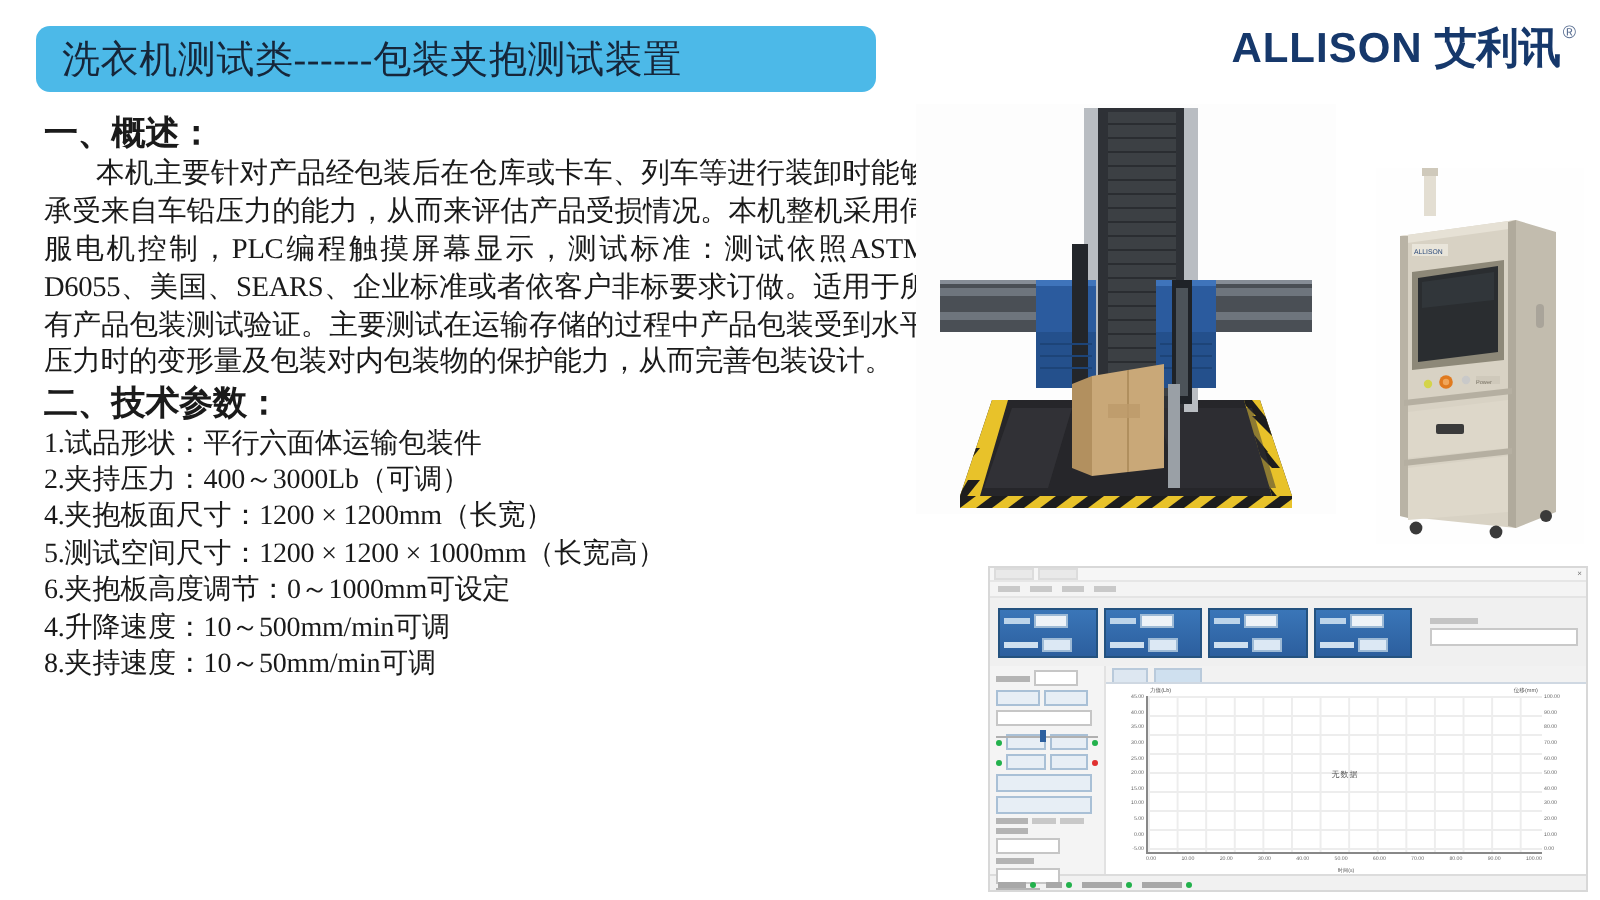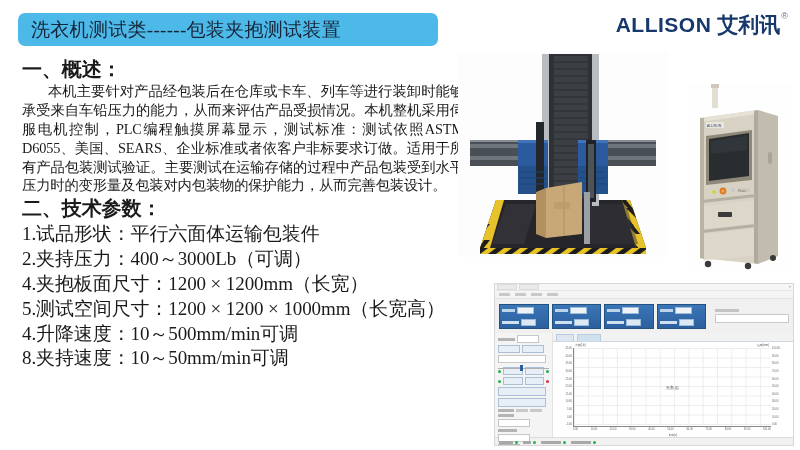--- a/index.html
+++ b/index.html
@@ -62,40 +62,40 @@
     font-family: "Liberation Sans","DejaVu Sans",sans-serif;
   }
 
   
   #spec-body {
     position: absolute;
     left: 22px; top: 56px;
     width: 442px;
   }
   #spec-body .sec-head {
-    font-size: 20px;
+    font-size: 17px;
     color: #1a1a1a;
     font-weight: bold;
     line-height: 1.32;
     letter-spacing: -0.1px;
   }
   #spec-body .para {
     font-size: 14.3px;
     color: #1a1a1a;
     line-height: 1.315;
     text-indent: 26px;
     text-align: justify;
     letter-spacing: -0.15px;
   }
   #spec-body .spec-list {
     list-style: none;
     margin: 0; padding: 0;
   }
   #spec-body .spec-list li {
-    font-size: 19px;
+    font-size: 14px;
     color: #1a1a1a;
     line-height: 1.315;
     white-space: nowrap;
     letter-spacing: -0.1px;
   }
 
   
   #photo-machine {
     position: absolute;
     left: 458px; top: 52px;
@@ -245,20 +245,21 @@
 
 <div id="spec-body">
   <div class="sec-head">一、概述：</div>
   <div class="para">本机主要针对产品经包装后在仓库或卡车、列车等进行装卸时能够承受来自车铅压力的能力，从而来评估产品受损情况。本机整机采用伺服电机控制，PLC编程触摸屏幕显示，测试标准：测试依照ASTM D6055、美国、SEARS、企业标准或者依客户非标要求订做。适用于所有产品包装测试验证。主要测试在运输存储的过程中产品包装受到水平压力时的变形量及包装对内包装物的保护能力，从而完善包装设计。</div>
   <div class="sec-head">二、技术参数：</div>
   <ul class="spec-list">
     <li>1.试品形状：平行六面体运输包装件</li>
     <li>2.夹持压力：400～3000Lb（可调）</li>
     <li>4.夹抱板面尺寸：1200 × 1200mm（长宽）</li>
     <li>5.测试空间尺寸：1200 × 1200 × 1000mm（长宽高）</li>
+    <li>6.夹抱板高度调节：0～1000mm可设定</li>
     <li>4.升降速度：10～500mm/min可调</li>
     <li>8.夹持速度：10～50mm/min可调</li>
   </ul>
 </div>
 
 <div id="photo-machine">
   <svg width="210" height="205" viewBox="0 0 210 205">
     <rect x="0" y="0" width="210" height="205" fill="#fdfdfd"></rect>
 
     <polygon points="22,196 188,196 172,148 38,148" fill="#26262a"></polygon>

